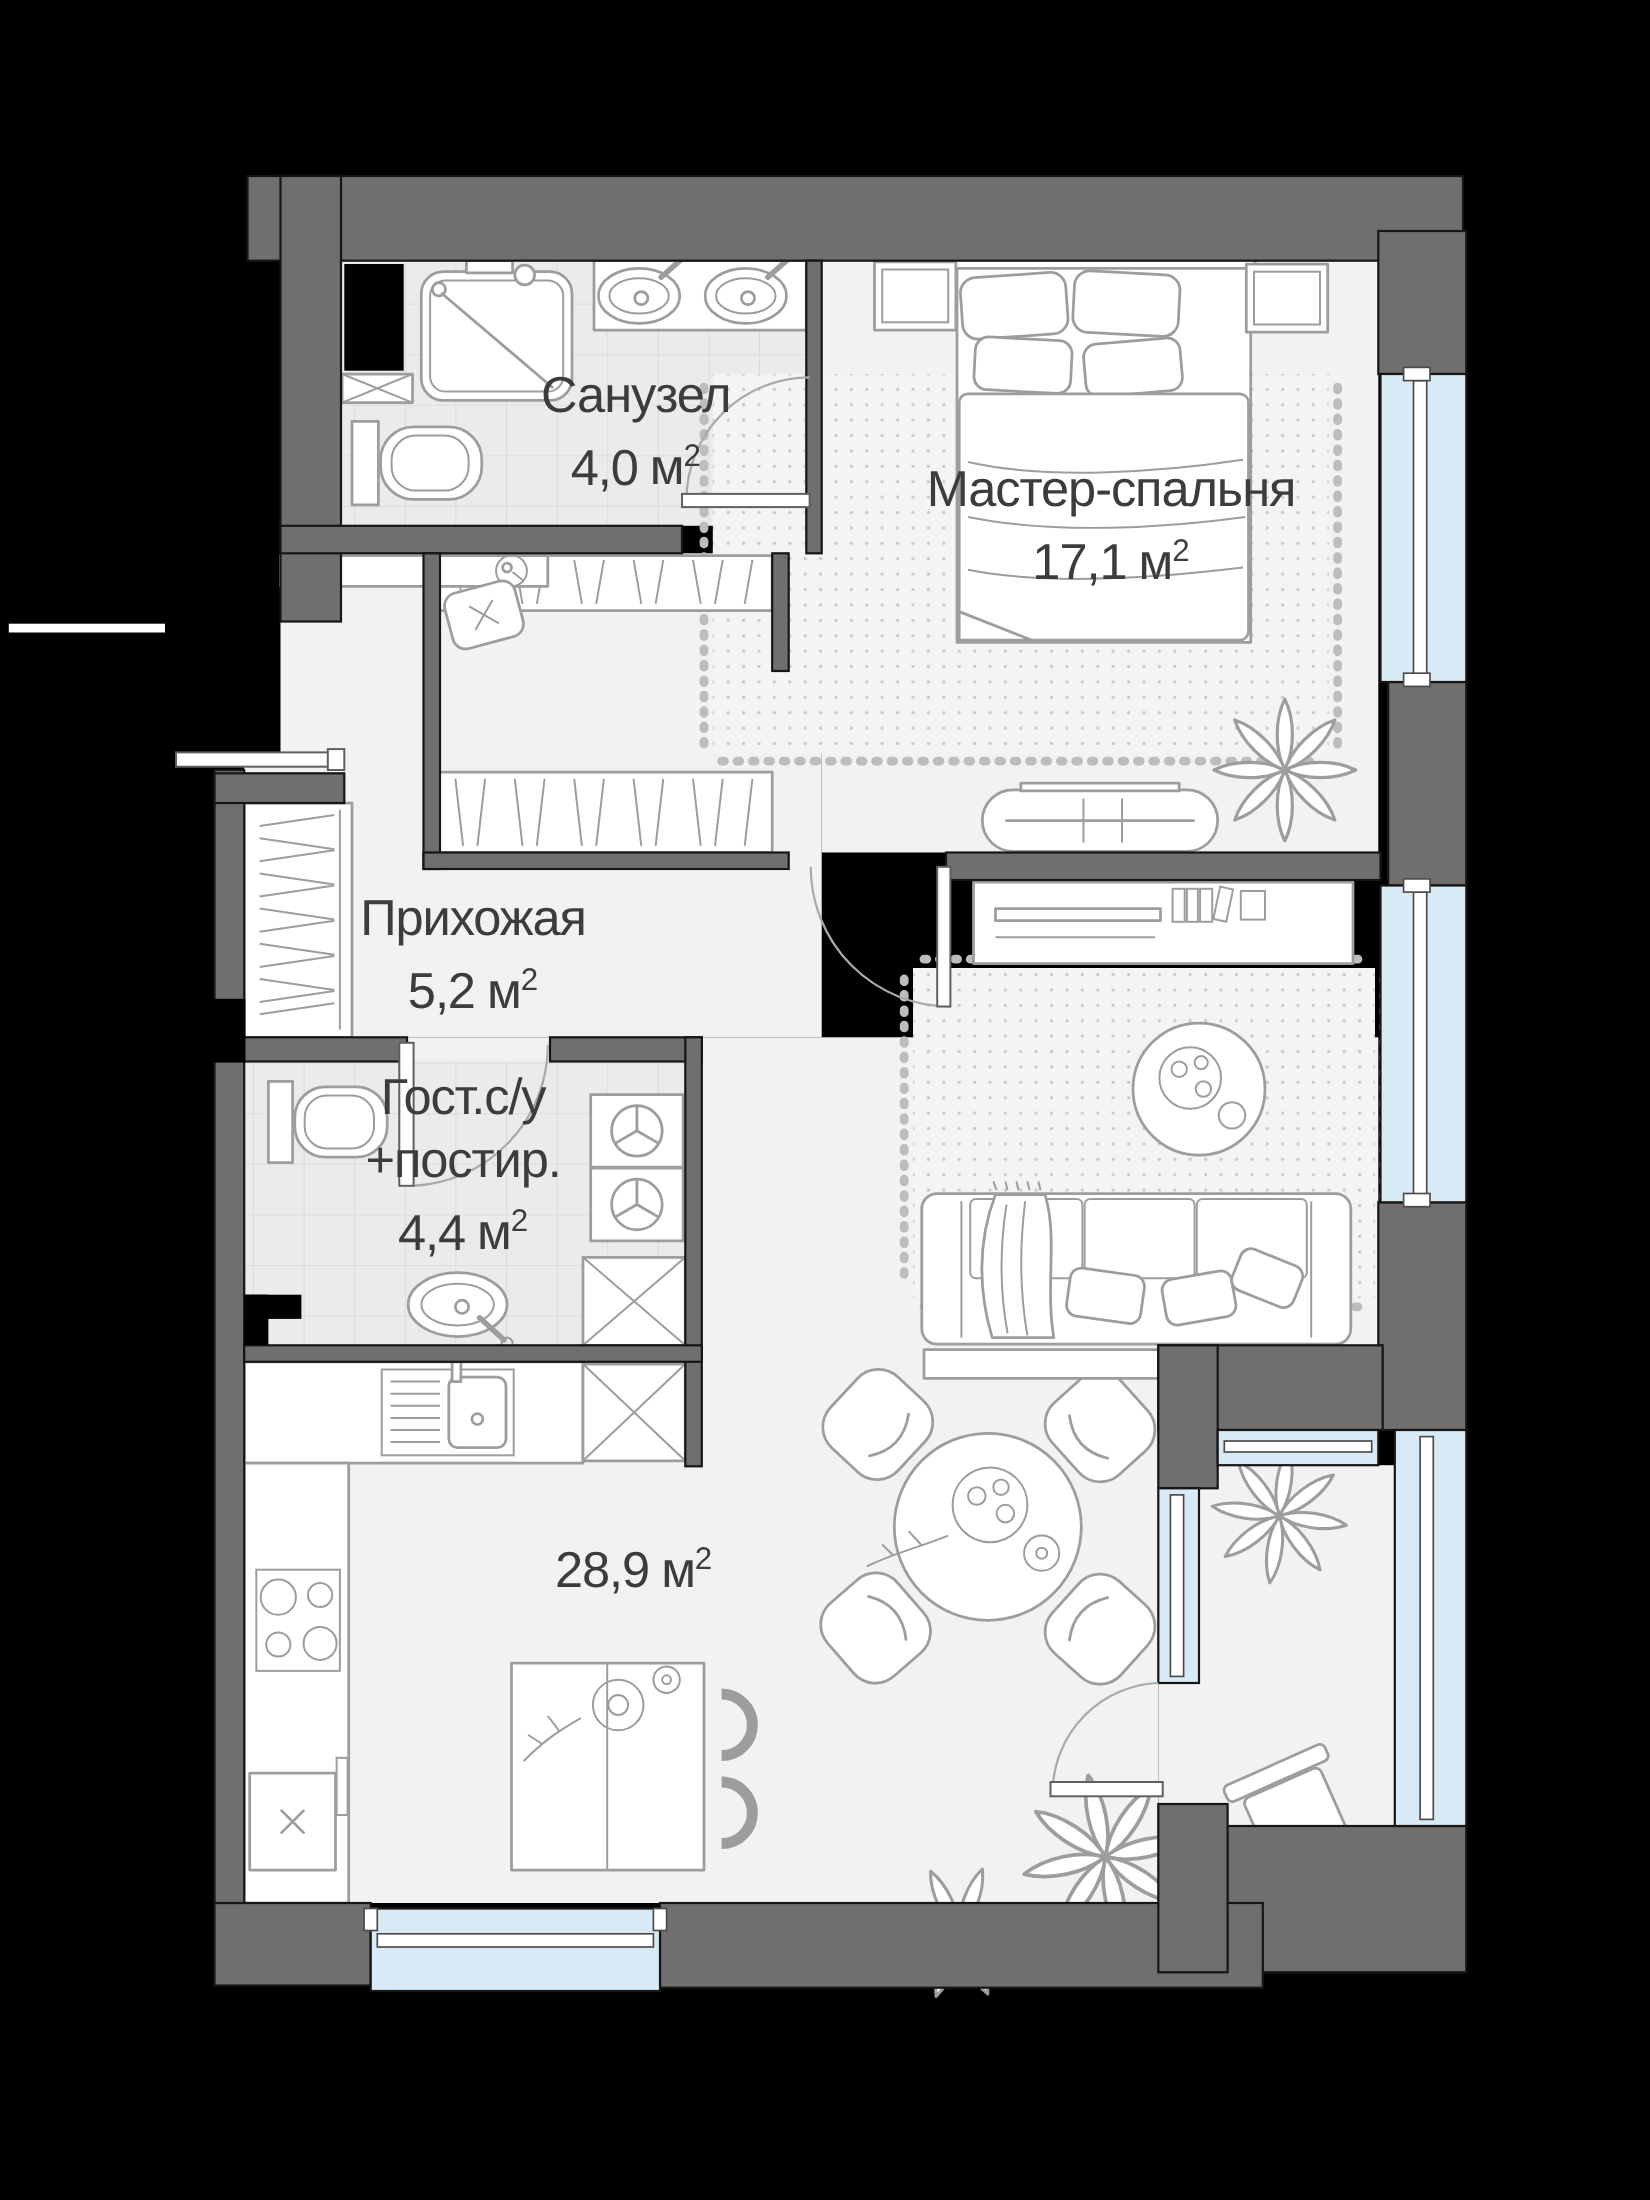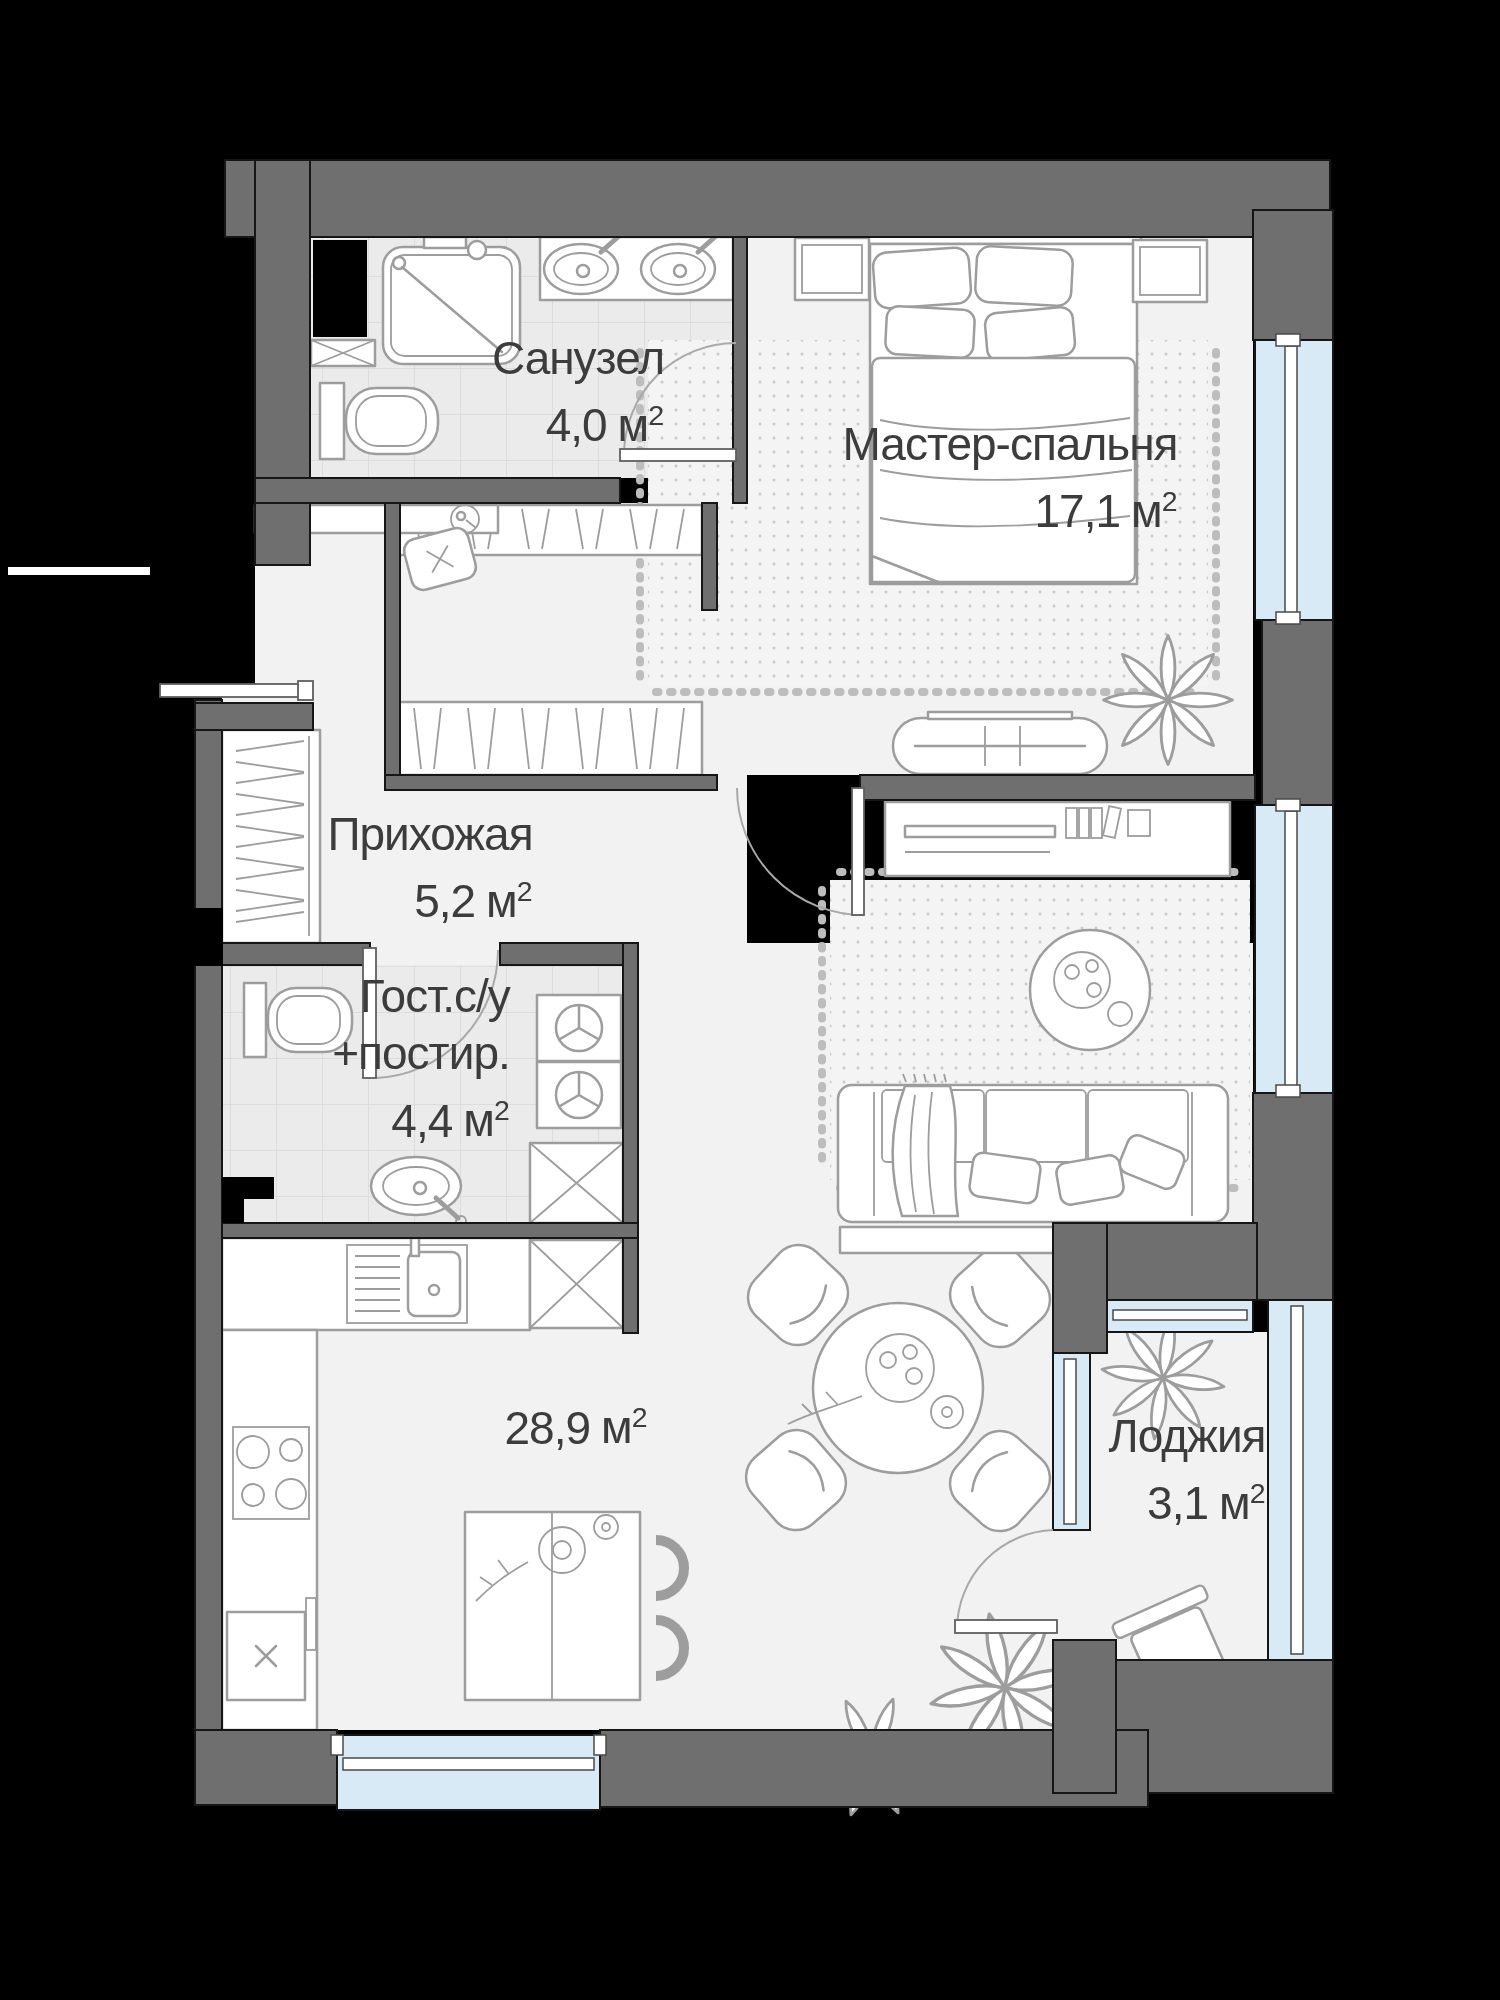--- a/index.html
+++ b/index.html
@@ -18,21 +18,21 @@
   .tilef{fill:url(#tile);}
   .rug{fill:url(#dots);}
   .f{fill:#ffffff;stroke:var(--line);stroke-width:2.5;stroke-linejoin:round;}
   .fthin{fill:none;stroke:var(--line);stroke-width:1.8;}
   .fl{fill:none;stroke:var(--line);stroke-width:2.5;stroke-linecap:round;}
   .arc{fill:none;stroke:var(--door);stroke-width:2;}
   .leaf{fill:#ffffff;stroke:#5f5f5f;stroke-width:1.8;}
   .blk{fill:#000;}
   .fringe{stroke:var(--fringe);stroke-width:8;stroke-dasharray:2.5 11.5;stroke-linecap:round;fill:none;}
   
-  .room-label{position:absolute;transform:translate(-50%,-50%);text-align:right;color:var(--text);
+  .room-label{position:absolute;transform:translate(-50%,-50%);text-align:center;color:var(--text);
               letter-spacing:-1px;line-height:57px;white-space:nowrap;}
   .rname,.rarea{font-size:46px;}
   .rarea .u{margin-left:11px;margin-top:12px;}
   .rarea sup{font-size:62%;vertical-align:super;letter-spacing:0;}
 </style>
 </head>
 <body>
 
 <div class="stage">
 <svg width="1500" height="2000" viewBox="0 0 1500 2000">
@@ -416,17 +416,13 @@
     <div class="rarea"><span>5,2</span><span class="u"><span>м</span><sup>2</sup></span></div>
   </div>
   <div class="room-label" style="left:421px;top:1059px">
     <div class="rname">Гост.с/у</div>
     <div class="rname">+постир.</div>
     <div class="rarea"><span>4,4</span><span class="u"><span>м</span><sup>2</sup></span></div>
   </div>
   <div class="room-label" style="left:576px;top:1423px">
     <div class="rarea"><span>28,9</span><span class="u"><span>м</span><sup>2</sup></span></div>
   </div>
-  <div class="room-label" style="left:1187px;top:1470px">
-    <div class="rname">Лоджия</div>
-    <div class="rarea"><span>3,1</span><span class="u"><span>м</span><sup>2</sup></span></div>
-  </div>
 </div>
 
 </body></html>

